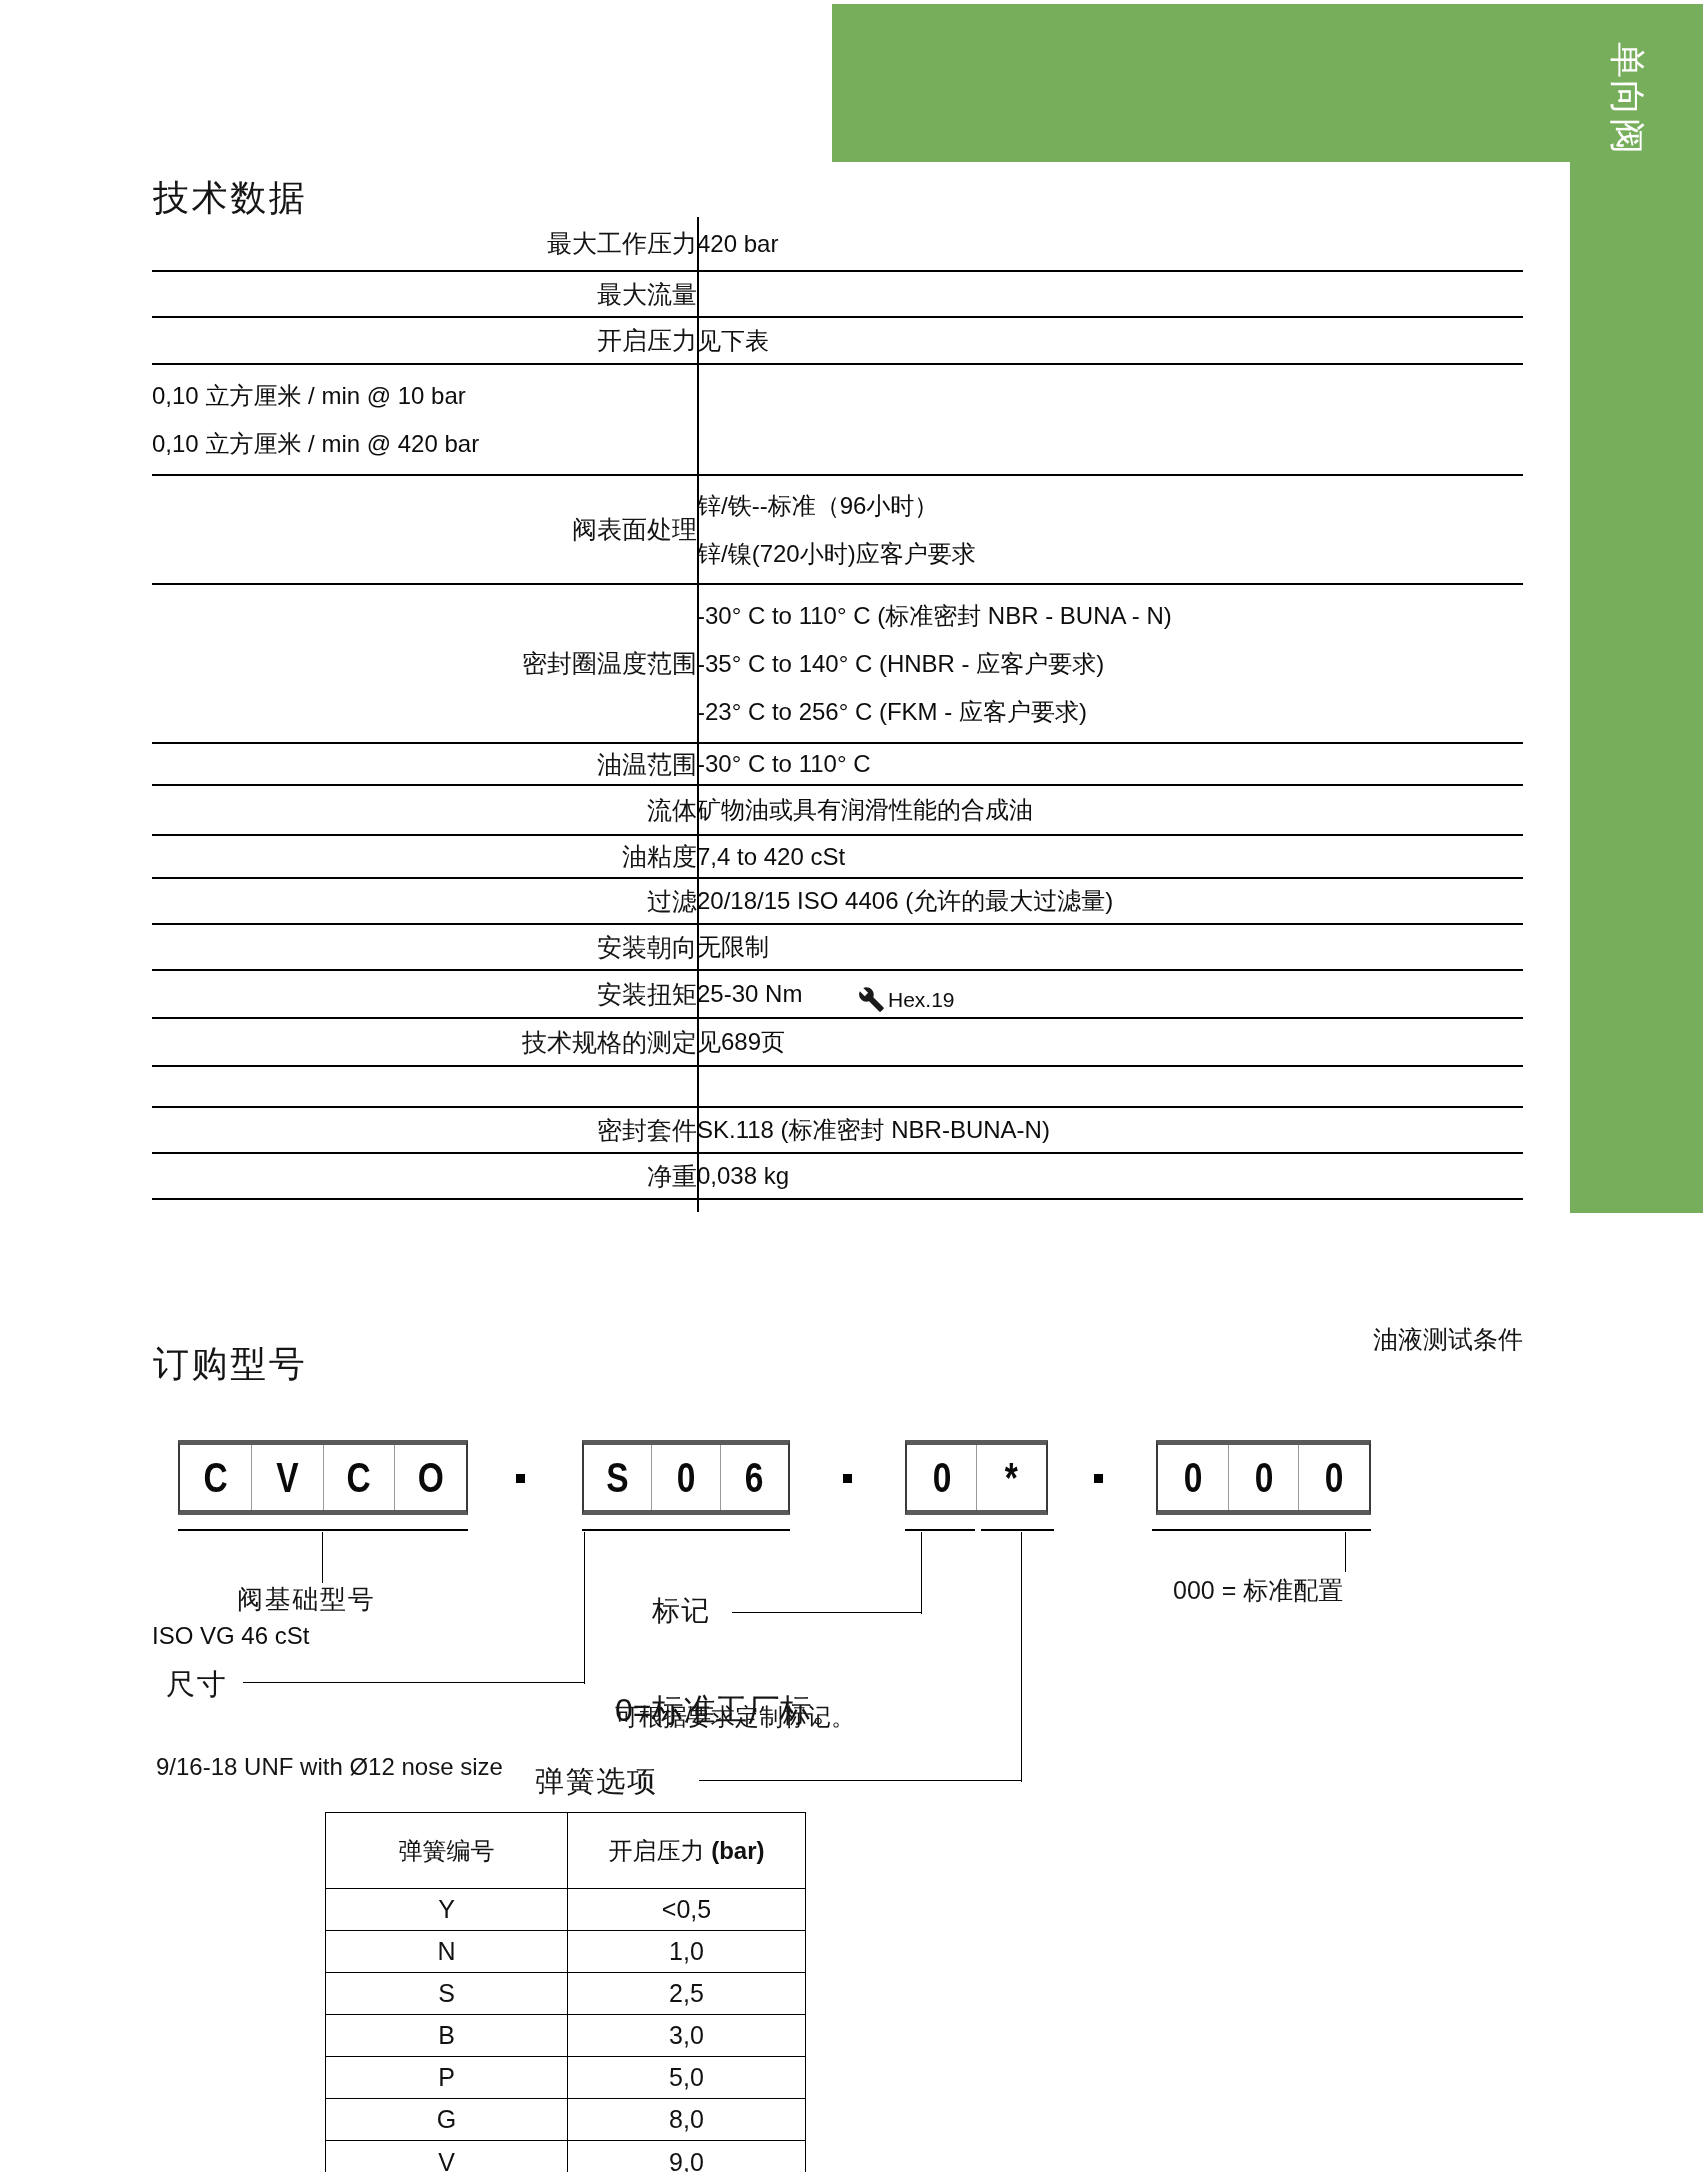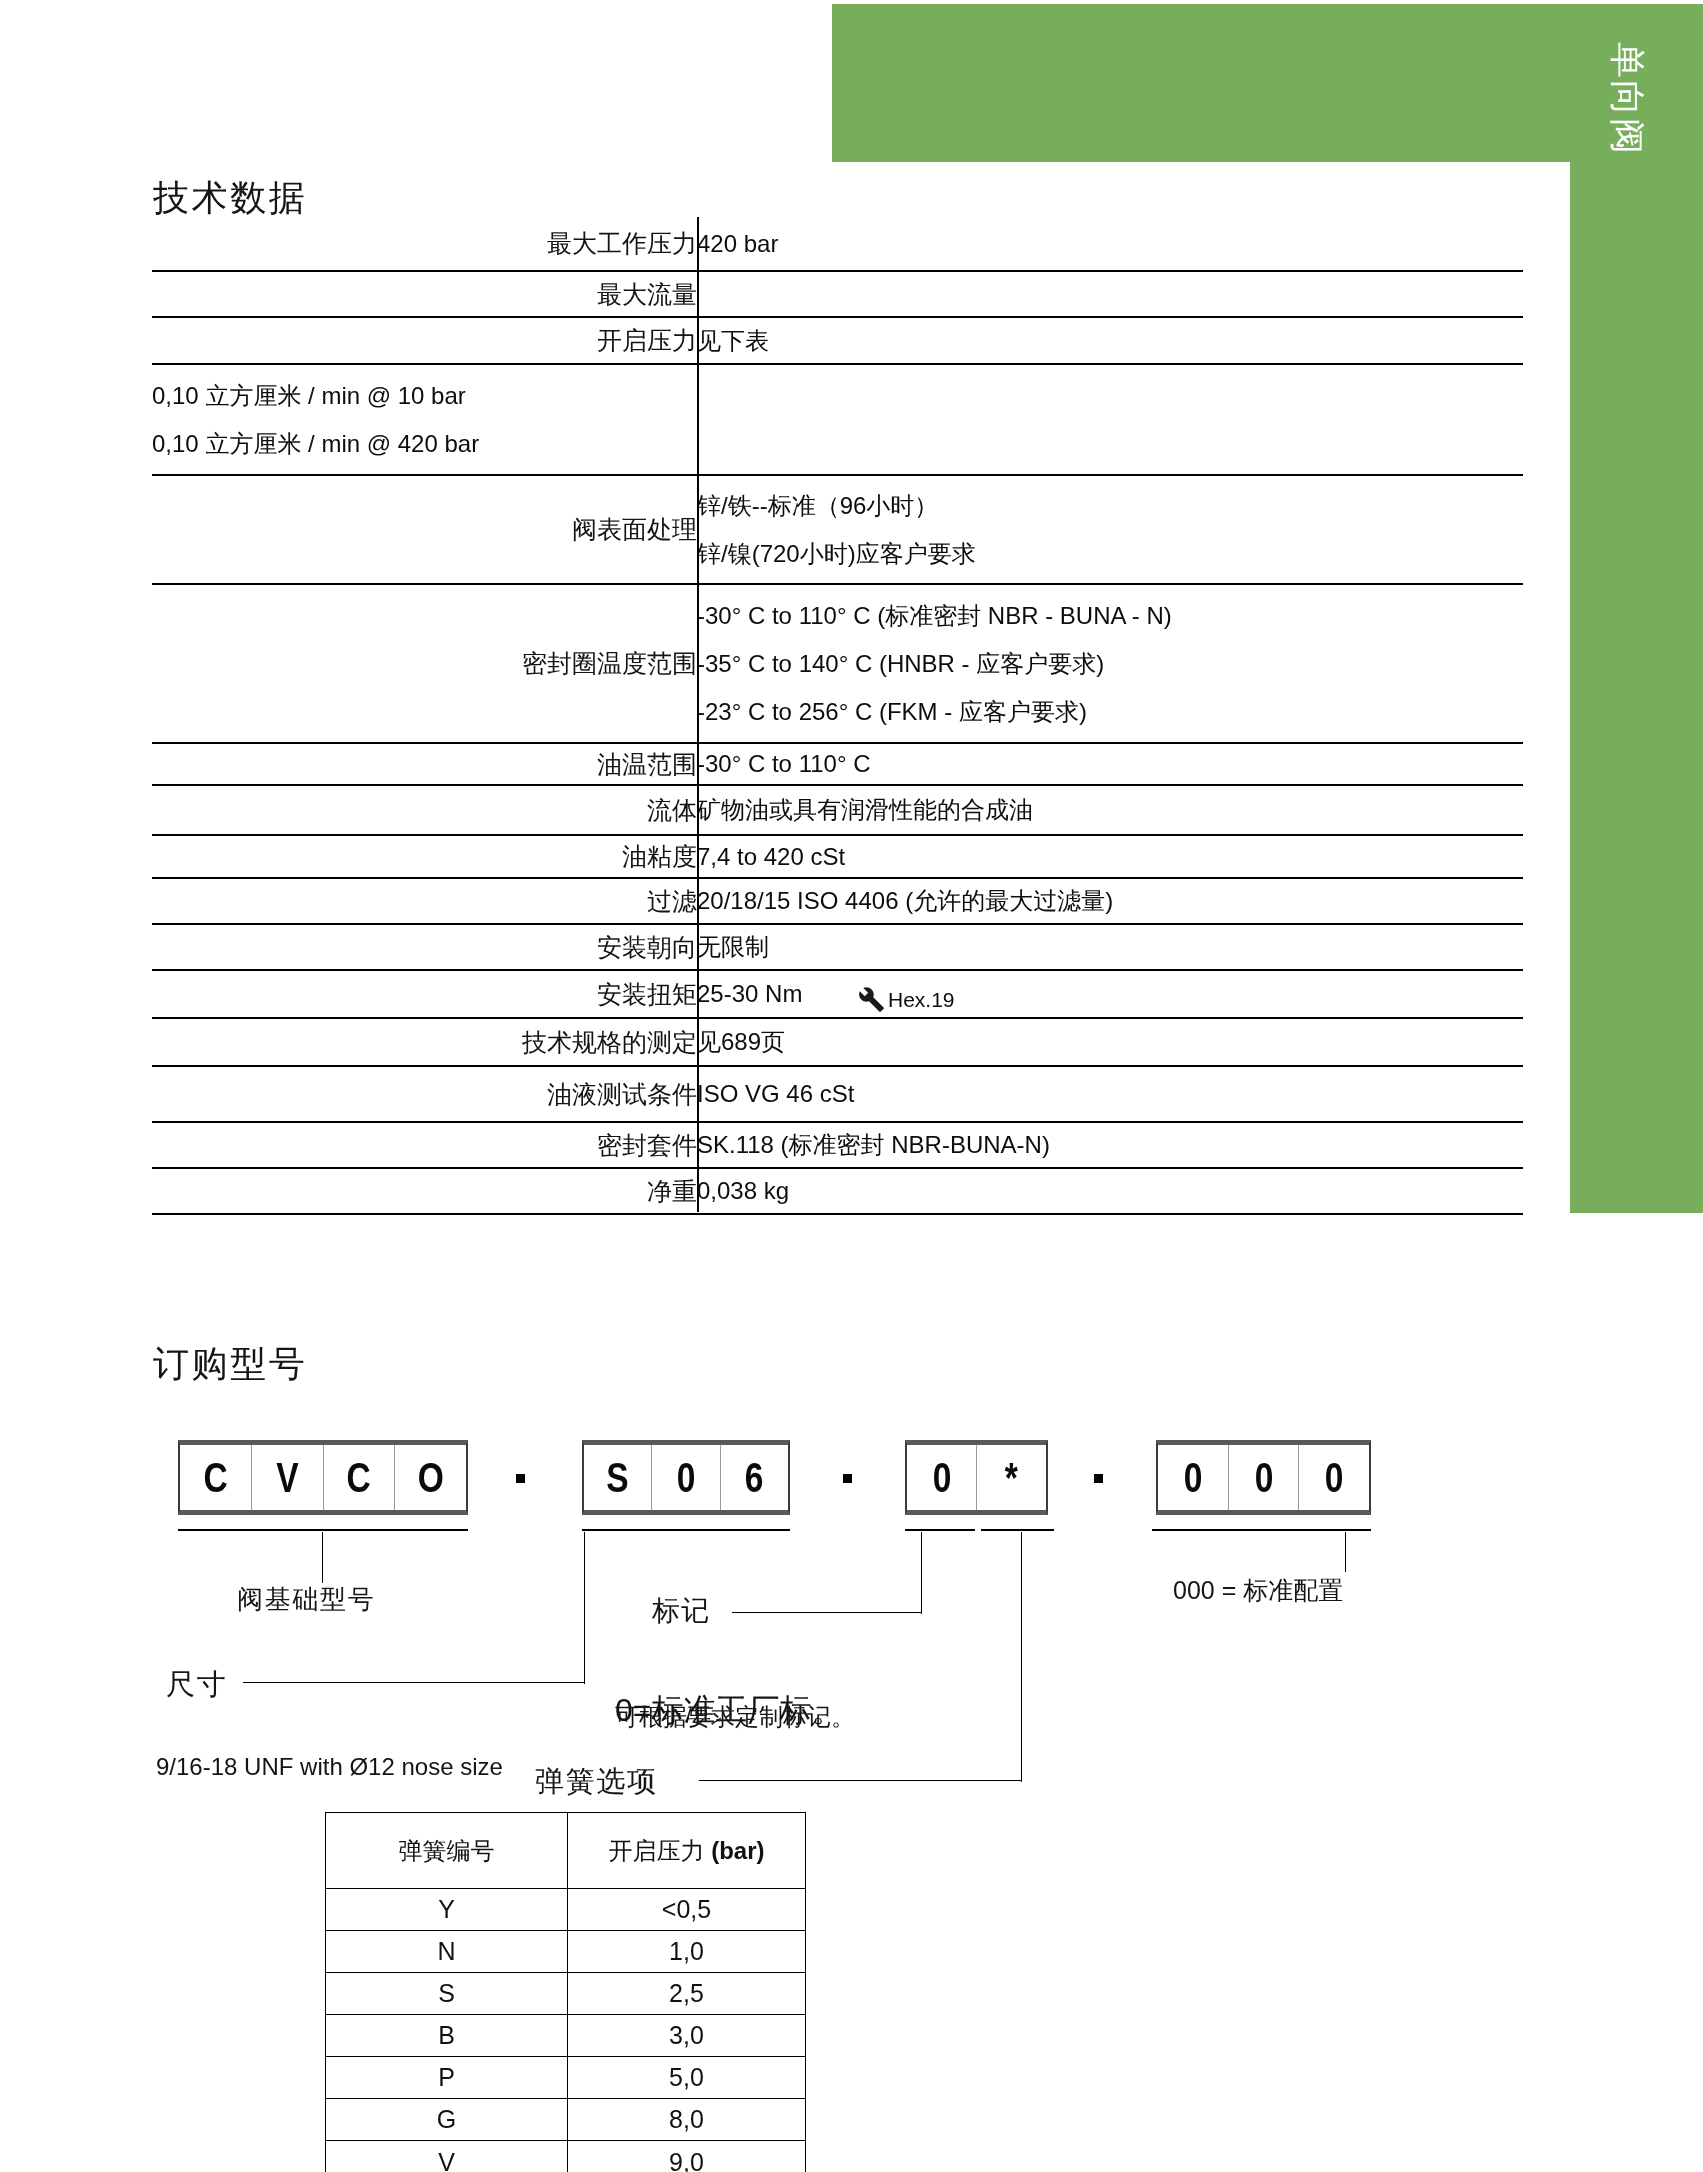--- a/index.html
+++ b/index.html
@@ -31,21 +31,21 @@
   .trow{display:flex;border-bottom:2.6px solid #000;box-sizing:border-box;}
   .tlabel{flex:0 0 545px;box-sizing:border-box;padding-right:0;
     display:flex;align-items:center;justify-content:flex-end;
     font-size:25px;color:#141414;}
   .tval{flex:1;box-sizing:border-box;
     display:flex;flex-direction:column;justify-content:center;font-size:24px;color:#0d0d0d;}
   .tval > div{line-height:2.0;}
   .r1{height:55px;} .r2{height:46px;} .r3{height:47px;} .r4{height:111px;}
   .r5{height:109px;} .r6{height:159px;} .r7{height:42px;} .r8{height:50px;}
   .r9{height:43px;} .r10{height:46px;} .r11{height:46px;} .r12{height:48px;}
-  .r13{height:48px;} .r14{height:56px;} .r15{height:46px;} .r16{height:46px;}
+  .r13{height:48px;} .r14{height:41px;flex-direction:column;} .r15{height:46px;} .r16{height:46px;}
   #tech-divider{left:697px;top:217px;width:2.2px;height:995px;background:#000;}
   .torque-line{display:flex;align-items:center;}
   .torque-extra{display:flex;align-items:center;margin-left:56px;margin-top:11.3px;}
   .torque-extra svg{width:27px;height:27px;margin-right:2.6px;}
   .hex-label{font-size:21px;}
 
   
   .code-box{top:1440px;height:75px;box-sizing:border-box;
     border-left:2.6px solid #3a3a3a;border-right:2.6px solid #3a3a3a;
     border-top:5.2px solid #5a5a5a;border-bottom:5.2px solid #5a5a5a;

